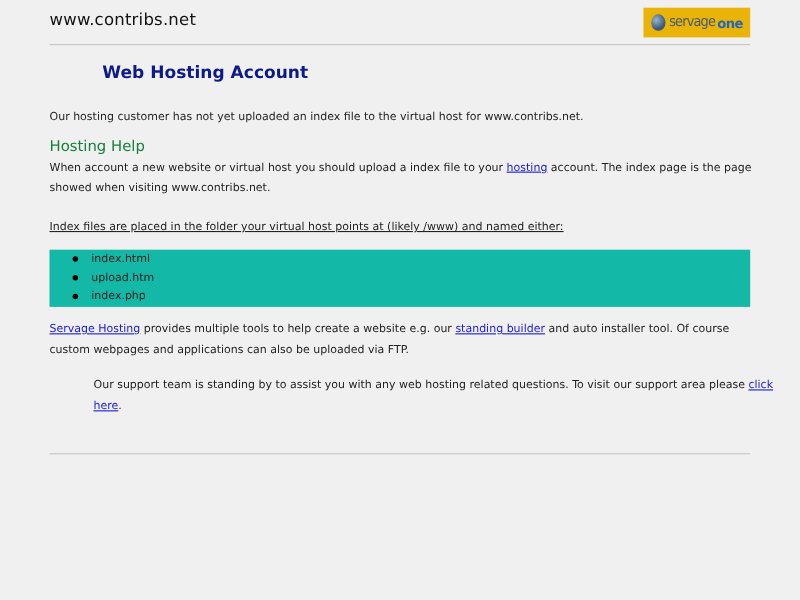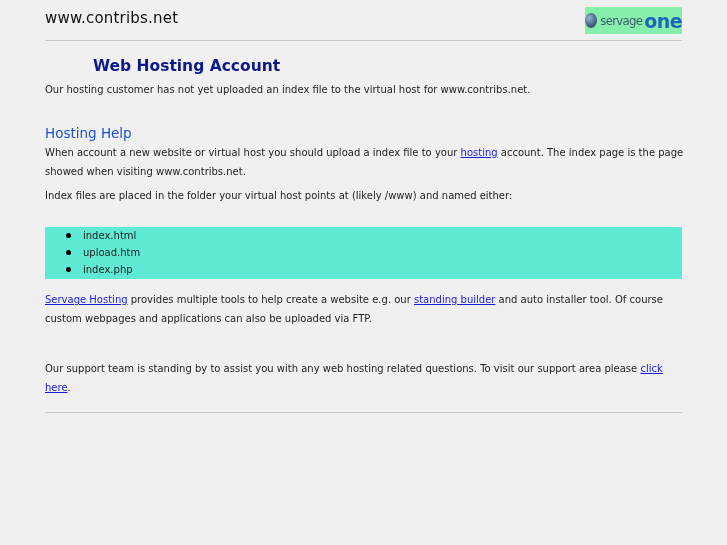--- a/index.html
+++ b/index.html
@@ -10,51 +10,51 @@
     color: #222;
     position: relative;
   }
   .site-title {
     position: absolute; left: 45px; top: 9px;
     font-size: 15px; font-weight: normal; color: #111;
     letter-spacing: 0.2px;
   }
   .logo {
     position: absolute; left: 585px; top: 7px;
-    width: 97px; height: 27px; background: #86efac;
+    width: 97px; height: 27px; background: #eab308;
     display: flex; align-items: center; justify-content: center;
     font-family: "DejaVu Sans", sans-serif;
   }
   .logo .globe {
     width: 13px; height: 15px; border-radius: 50%;
     background: radial-gradient(circle at 35% 35%, #9ab4cc, #3d5f80 60%, #2b4560);
     margin-right: 1px;
   }
   .logo .servage { font-size: 13px; color: #445b73; letter-spacing: -0.8px; transform: scaleX(0.9); display: inline-block; }
-  .logo .one { font-size: 19px; font-weight: bold; color: #1e66b8; letter-spacing: -0.6px; }
+  .logo .one { font-size: 12px; font-weight: bold; color: #1e66b8; letter-spacing: -0.6px; }
   .hr {
     position: absolute; left: 45px; width: 637px; height: 1px;
     background: #c6c6c6;
   }
   .h1 {
     position: absolute; left: 45px; top: 57px;
     font-size: 15.5px; font-weight: bold; color: #0d1a8a; margin-left: 48px;
   }
   .h2 {
     position: absolute; left: 45px; top: 125px;
-    font-size: 13.5px; font-weight: normal; color: #1d4ed8;
+    font-size: 13.5px; font-weight: normal; color: #15803d;
   }
   .p {
     position: absolute; left: 45px; width: 640px;
     font-size: 10px; line-height: 18.5px; color: #222;
   }
   a { color: #1a1ad6; text-decoration: underline; }
   .file-box {
     position: absolute; left: 45px; top: 227px; width: 637px; height: 52px;
-    background: #5eead4;
+    background: #14b8a6;
   }
   .file-col { position: absolute; top: 0; }
   .file-item {
     height: 17px; font-size: 10px; line-height: 17px; color: #222;
     display: flex; align-items: center;
   }
   .bullet {
     width: 5px; height: 5px; border-radius: 50%; background: #000;
     margin-right: 12px; margin-left: 0;
   }
@@ -67,29 +67,29 @@
 <div class="logo">
   <span class="globe"></span>
   <span class="servage">servage</span>
   <span class="one">one</span>
 </div>
 
 <div class="hr" style="top:40px;"></div>
 
 <div class="h1">Web Hosting Account</div>
 
-<div class="p" style="top:81px;">Our hosting customer has not yet uploaded an index file to the virtual host for www.contribs.net.</div>
+<div class="p" style="top:98px;">Our hosting customer has not yet uploaded an index file to the virtual host for www.contribs.net.</div>
 
 <div class="h2">Hosting Help</div>
 
 <div class="p" style="top:144px;">
   <span>When account a new website or virtual host you should upload a index file to your </span><a href="#">hosting</a><span> account. The index page is the page showed when visiting www.contribs.net.</span>
 </div>
 
-<div class="p" style="top:187px;">Index files are placed in the folder your virtual host points at (likely /www) and named either:</div>
+<div class="p" style="top:198px;text-decoration:underline;">Index files are placed in the folder your virtual host points at (likely /www) and named either:</div>
 
 <div class="file-box">
   <div class="file-col" style="left:21px;">
     <div class="file-item">
         <span class="bullet"></span>
         <span>index.html</span>
       </div>
     <div class="file-item">
         <span class="bullet"></span>
         <span>upload.htm</span>
@@ -98,17 +98,17 @@
         <span class="bullet"></span>
         <span>index.php</span>
       </div>
   </div>
 </div>
 
 <div class="p" style="top:291px;">
   <a href="#">Servage Hosting</a><span> provides multiple tools to help create a website e.g. our </span><a href="#">standing builder</a><span> and auto installer tool. Of course custom webpages and applications can also be uploaded via FTP.</span>
 </div>
 
-<div class="p" style="top:360px;">
+<div class="p" style="top:342px;margin-left:40px;">
   <span>Our support team is standing by to assist you with any web hosting related questions. To visit our support area please </span><a href="#">click here</a><span>.</span>
 </div>
 
 <div class="hr" style="top:412px;"></div>
 
 </body></html>

